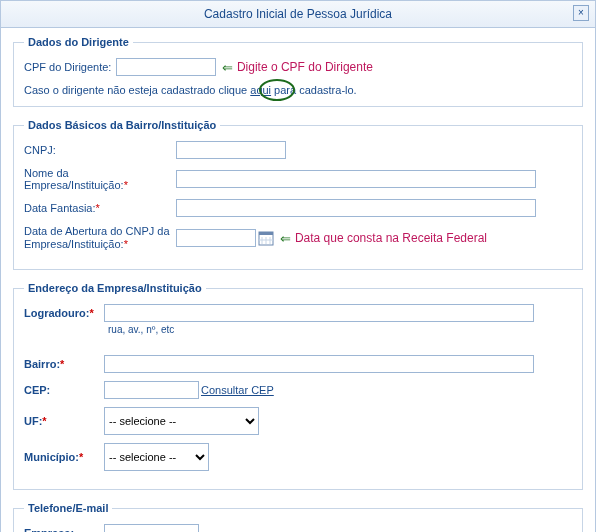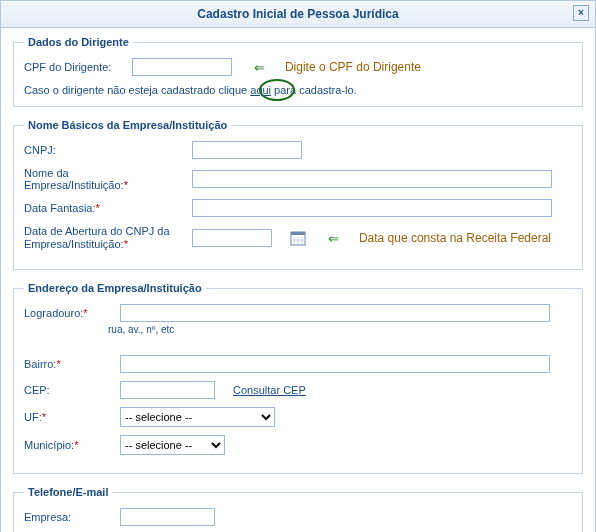--- a/index.html
+++ b/index.html
@@ -15,21 +15,21 @@
     border: 1px solid #b5c8e0;
     background: #fff;
     position: relative;
   }
   .titlebar {
     background: linear-gradient(#f4f8fc, #e6eef8);
     border-bottom: 1px solid #b5c8e0;
     padding: 6px 10px;
     text-align: center;
     color: #1a4b8c;
-    font-weight: bold;
+    font-weight: normal;
     font-size: 12px;
     position: relative;
   }
   .close-btn {
     position: absolute;
     right: 6px;
     top: 4px;
     width: 16px;
     height: 16px;
     border: 1px solid #8aa8cc;
@@ -52,49 +52,49 @@
   legend {
     color: #1a4b8c;
     font-weight: bold;
     padding: 0 4px;
     font-size: 11px;
   }
   .row {
     display: flex;
     align-items: center;
     margin-bottom: 8px;
-    gap: 18px;
+    gap: 2px;
   }
   .lbl {
     width: 150px;
     color: #1a4b8c;
     font-size: 11px;
   }
-  .lbl.short { width: 78px; }
+  .lbl.short { width: 78px; font-weight: bold; }
   .req { color: #c00; }
   input[type="text"] {
     border: 1px solid #9db6d4;
     height: 18px;
     padding: 1px 3px;
     font-size: 11px;
     background: #fff;
   }
   select {
     border: 1px solid #9db6d4;
-    height: 20px;
+    height: 28px;
     font-size: 11px;
     background: #fff;
   }
   .hint-arrow {
     color: #2a7a2a;
     font-size: 13px;
     margin: 0 2px 0 4px;
   }
   .hint-text {
-    color: #a16207;
+    color: #be185d;
     font-size: 12px;
   }
   .link {
     color: #1a4b8c;
     text-decoration: underline;
     cursor: pointer;
   }
   .note {
     color: #1a4b8c;
     font-size: 11px;
@@ -140,21 +140,21 @@
       </div>
       <div class="note" style="position:relative">
         <span>Caso o dirigente não esteja cadastrado clique </span><span class="link">aqui</span><span> para cadastra-lo.</span>
         <svg class="circle-svg" style="left:234px;top:-6px" width="38" height="24">
           <ellipse cx="19" cy="12" rx="17" ry="10" fill="none" stroke="#1d6b1d" stroke-width="2"></ellipse>
         </svg>
       </div>
     </fieldset>
 
     <fieldset>
-      <legend>Nome Básicos da Empresa/Instituição</legend>
+      <legend>Dados Básicos da Bairro/Instituição</legend>
 
       <div class="row">
         <span class="lbl">CNPJ:</span>
         <input type="text" style="width: 110px;" value="">
       </div>
 
       <div class="row">
         <span class="lbl">
           <span>Nome da Empresa/Instituição:</span><span class="req">*</span>
         </span>

